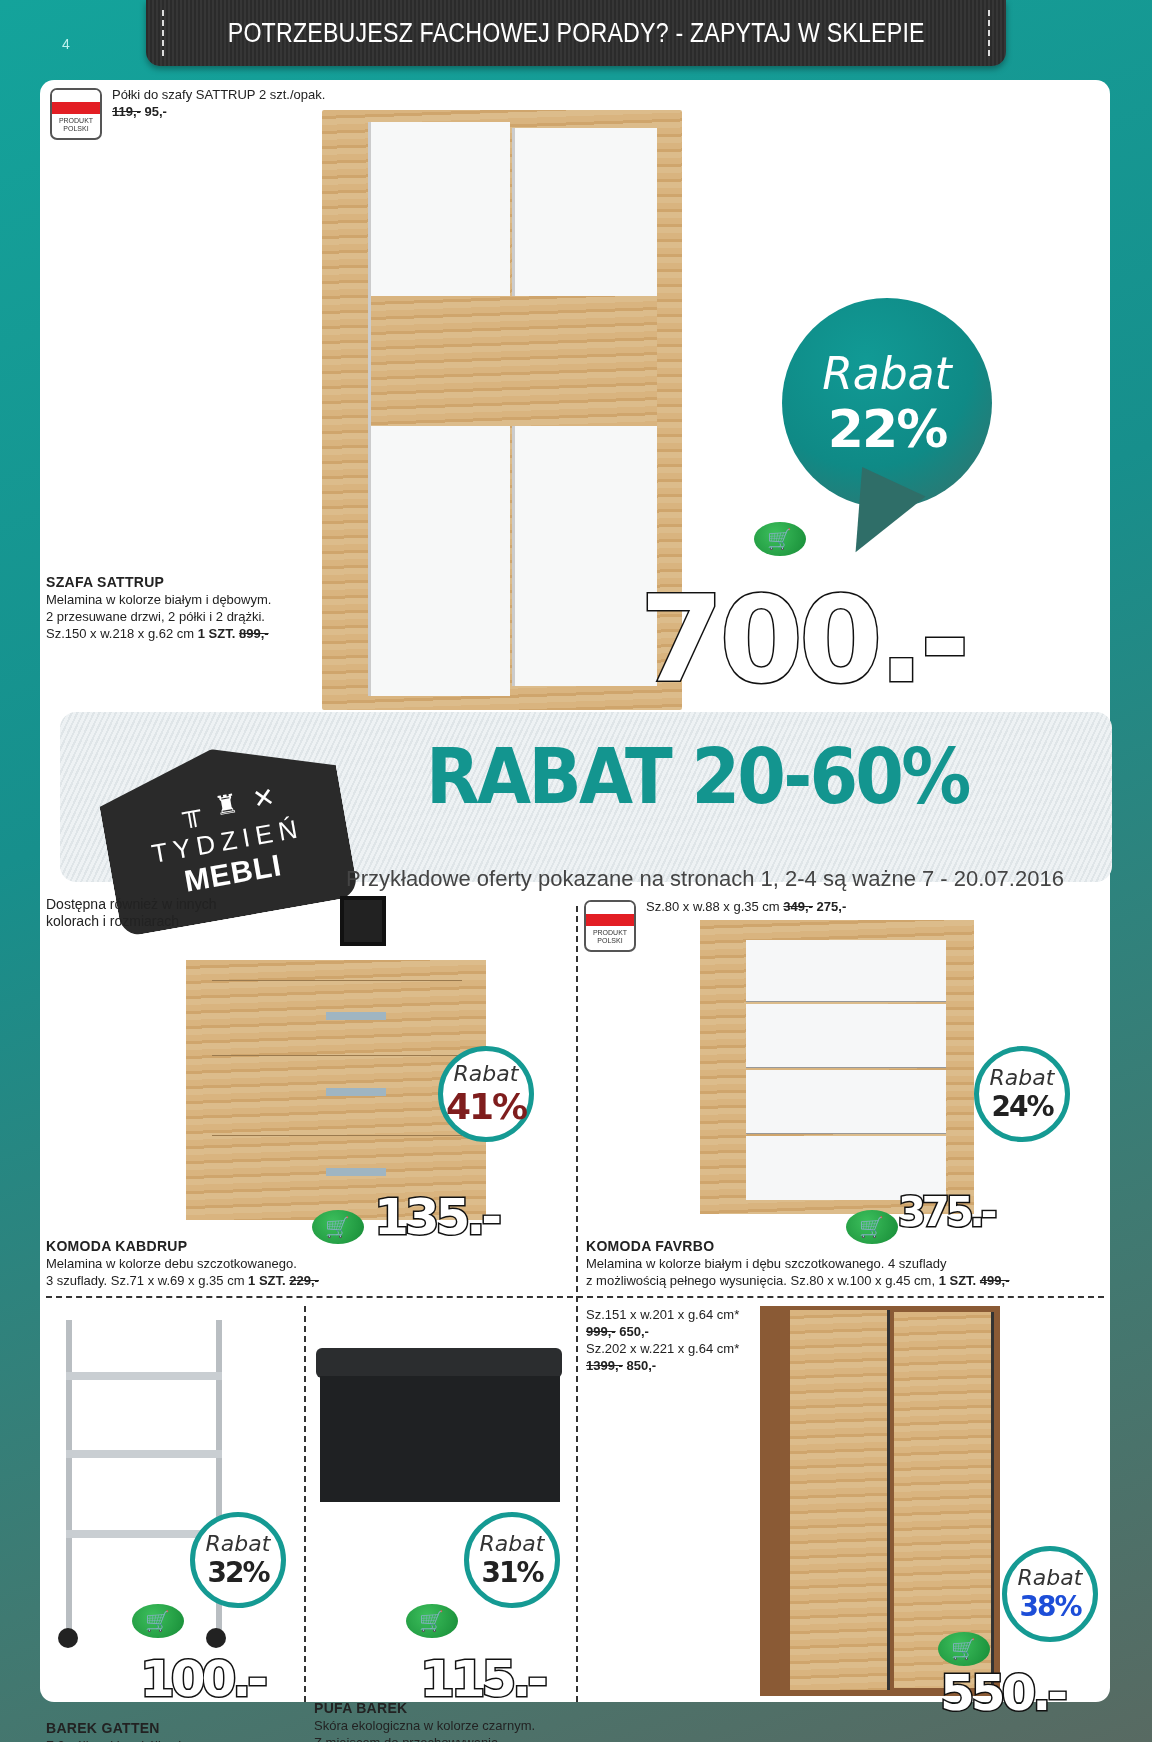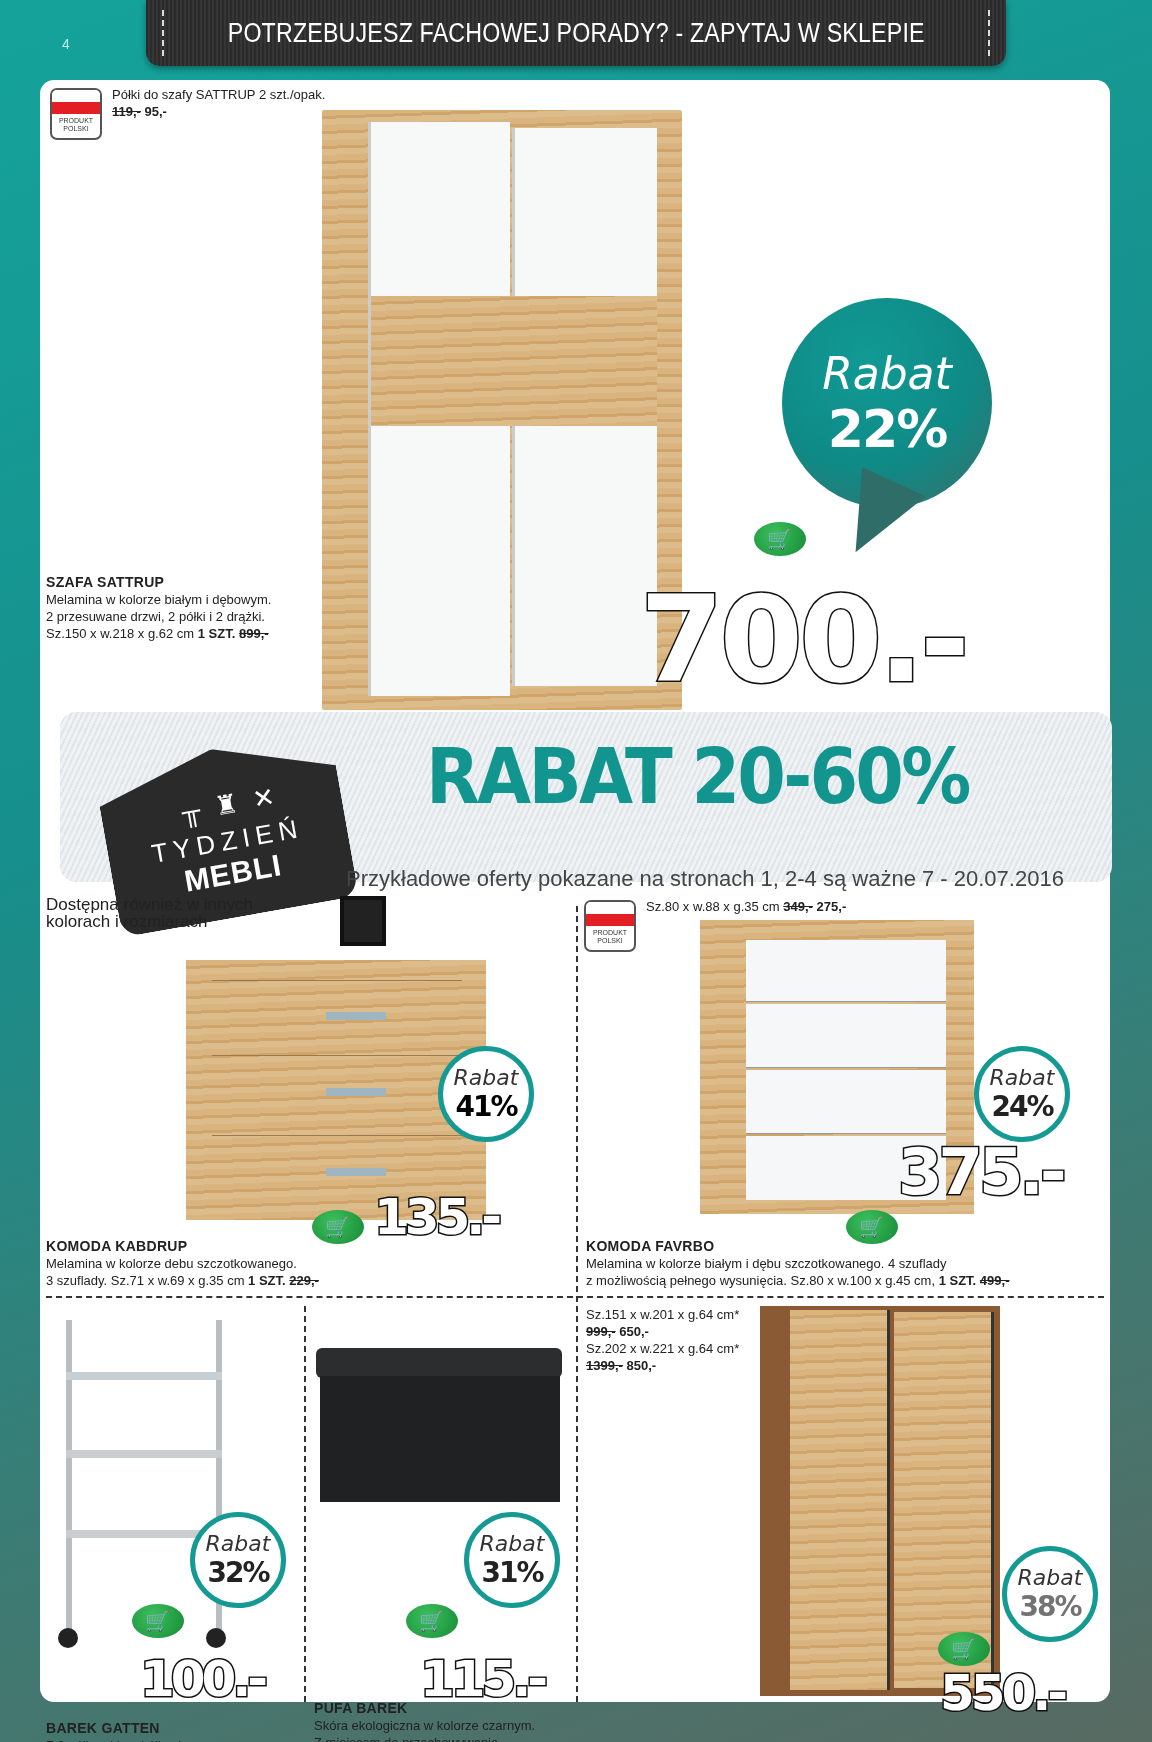--- a/index.html
+++ b/index.html
@@ -88,36 +88,36 @@
 
   <div class="banner"></div>
   <div class="tydzien">
     <div class="ic">╥ ♜ ✕</div>
     <div class="t1">TYDZIEŃ</div>
     <div class="t2">MEBLI</div>
   </div>
   <div class="big-rabat">RABAT 20-60%</div>
   <div class="przyk">Przykładowe oferty pokazane na stronach 1, 2-4 są ważne 7 - 20.07.2016</div>
 
-  <div class="abs small" style="left:6px;top:816px;font-size:17px">
+  <div class="abs small" style="left:6px;top:816px;font-size:14px">
     <div>Dostępna również w innych</div>
       <div>kolorach i rozmiarach</div>
   </div>
   <div class="abs" style="left:300px;top:816px;width:46px;height:50px;background:#222;border:4px solid #111"></div>
   <div class="abs wood" style="left:146px;top:880px;width:300px;height:260px">
     <div class="abs" style="left:26px;top:20px;width:250px;height:1px;background:#9b7a4e"></div>
     <div class="abs" style="left:140px;top:52px;width:60px;height:8px;background:#9fb5c2"></div>
     <div class="abs" style="left:26px;top:95px;width:250px;height:1px;background:#9b7a4e"></div>
     <div class="abs" style="left:140px;top:128px;width:60px;height:8px;background:#9fb5c2"></div>
     <div class="abs" style="left:26px;top:175px;width:250px;height:1px;background:#9b7a4e"></div>
     <div class="abs" style="left:140px;top:208px;width:60px;height:8px;background:#9fb5c2"></div>
   </div>
   <div class="bubble outline" style="left:398px;top:966px;width:96px;height:96px">
     <span class="rl" style="color:#333;font-size:22px">Rabat</span>
-    <span class="pc" style="color:#000000;font-size:28px">41%</span>
+    <span class="pc" style="color:#7f1d1d;font-size:36px">41%</span>
   </div>
   <div class="cart" style="left:272px;top:1130px">🛒</div>
   <div class="price" style="left:334px;top:1112px;font-size:50px">135.-</div>
   <div class="abs small" style="left:6px;top:1158px">
     <div class="pname">KOMODA KABDRUP</div>
     <div>Melamina w kolorze debu szczotkowanego.</div>
     <div><span>3 szuflady. Sz.71 x w.69 x g.35 cm</span> <span class="b">1 SZT.</span> <span class="strike">229,-</span></div>
   </div>
 
   <div class="dash-v" style="left:536px;top:826px;height:796px"></div>
@@ -134,21 +134,21 @@
     <div class="abs" style="left:46px;top:20px;width:200px;height:62px;background:#f6f7f8;border-bottom:1px solid #999"></div>
     <div class="abs" style="left:46px;top:84px;width:200px;height:64px;background:#f6f7f8;border-bottom:1px solid #999"></div>
     <div class="abs" style="left:46px;top:150px;width:200px;height:64px;background:#f6f7f8;border-bottom:1px solid #999"></div>
     <div class="abs" style="left:46px;top:216px;width:200px;height:64px;background:#f6f7f8"></div>
   </div>
   <div class="bubble outline" style="left:934px;top:966px;width:96px;height:96px">
     <span class="rl" style="color:#333;font-size:22px">Rabat</span>
     <span class="pc" style="color:#222;font-size:28px">24%</span>
   </div>
   <div class="cart" style="left:806px;top:1130px">🛒</div>
-  <div class="price" style="left:858px;top:1060px;font-size:64px">375.-</div>
+  <div class="price" style="left:858px;top:1112px;font-size:40px">375.-</div>
   <div class="abs small" style="left:546px;top:1158px">
     <div class="pname">KOMODA FAVRBO</div>
     <div>Melamina w kolorze białym i dębu szczotkowanego. 4 szuflady</div>
     <div><span>z możliwością pełnego wysunięcia. Sz.80 x w.100 x g.45 cm,</span> <span class="b">1 SZT.</span> <span class="strike">499,-</span></div>
   </div>
 
   <div class="dash-h" style="left:6px;top:1216px;width:1058px"></div>
 
   <div class="abs" style="left:16px;top:1230px;width:190px;height:340px">
     <div class="abs" style="left:10px;top:10px;width:6px;height:310px;background:#b9bec2"></div>
@@ -195,17 +195,17 @@
     <div><span class="strike">999,-</span> <span class="b">650,-</span></div>
     <div>Sz.202 x w.221 x g.64 cm*</div>
     <div><span class="strike">1399,-</span> <span class="b">850,-</span></div>
   </div>
   <div class="abs" style="left:720px;top:1226px;width:240px;height:390px;background:#8a5a35">
     <div class="abs wood" style="left:30px;top:4px;width:100px;height:380px;border-right:3px solid #333"></div>
     <div class="abs wood" style="left:134px;top:6px;width:100px;height:376px;border-right:3px solid #333"></div>
   </div>
   <div class="bubble outline" style="left:962px;top:1466px;width:96px;height:96px">
     <span class="rl" style="color:#333;font-size:22px">Rabat</span>
-    <span class="pc" style="color:#737373;font-size:28px">38%</span>
+    <span class="pc" style="color:#1d4ed8;font-size:28px">38%</span>
   </div>
   <div class="cart" style="left:898px;top:1552px">🛒</div>
   <div class="price" style="left:900px;top:1588px;font-size:50px">550.-</div>
 </div>
 
 </body></html>

